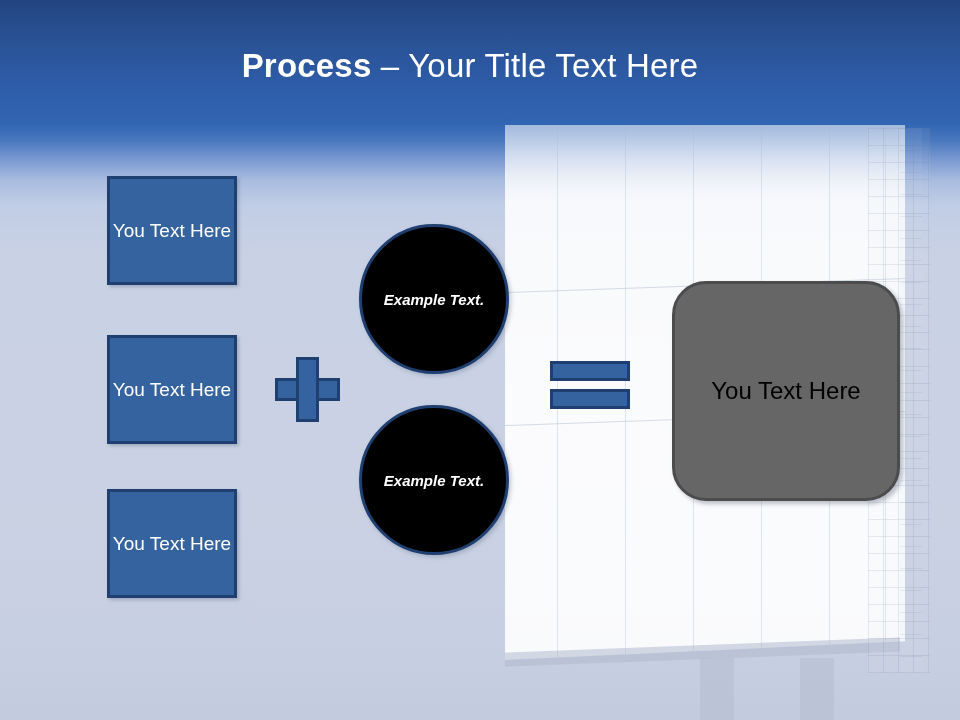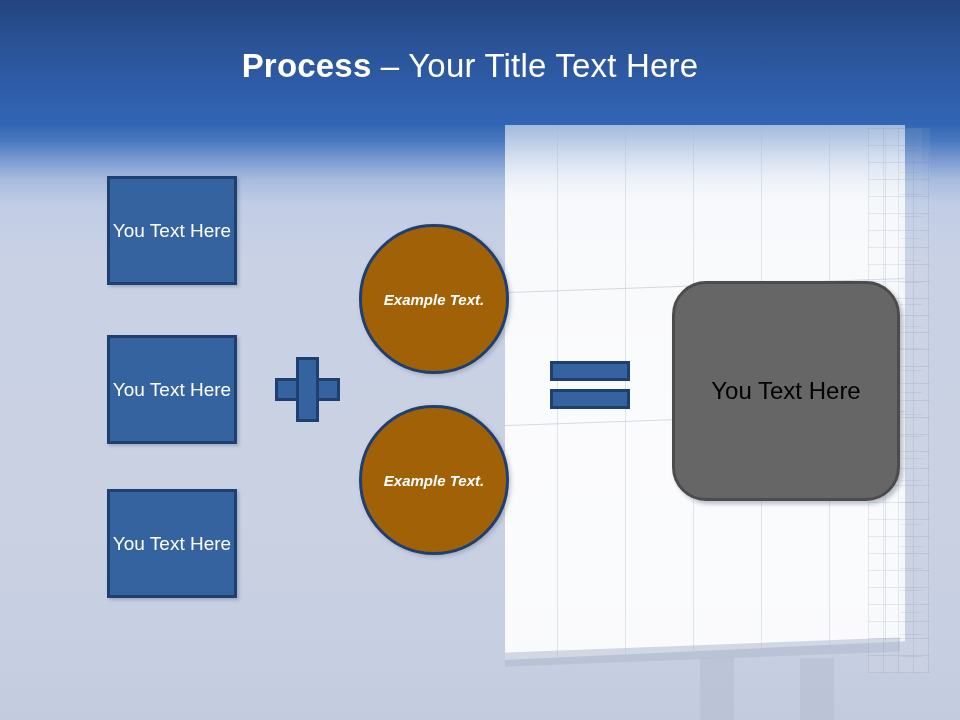--- a/index.html
+++ b/index.html
@@ -162,21 +162,21 @@
     width: 17px; height: 17px;
     background: #35639f;
   }
 
   
   .circle {
     position: absolute;
     width: 150px;
     height: 150px;
     border-radius: 50%;
-    background: #a16207;
+    background: #000000;
     border: 3px solid #1f3f71;
     box-sizing: border-box;
     display: flex;
     align-items: center;
     justify-content: center;
     text-align: center;
     color: #ffffff;
     font-size: 15px;
     font-weight: bold;
     font-style: italic;

